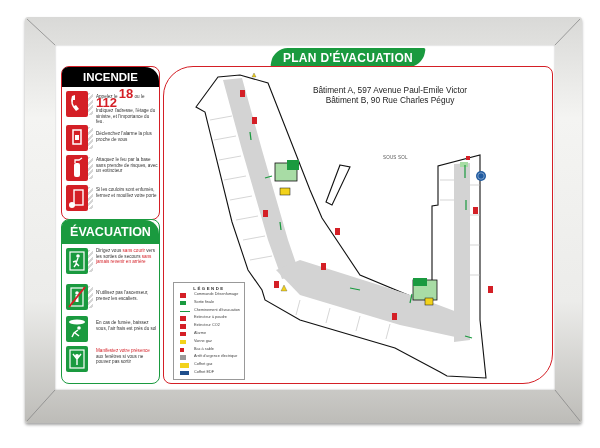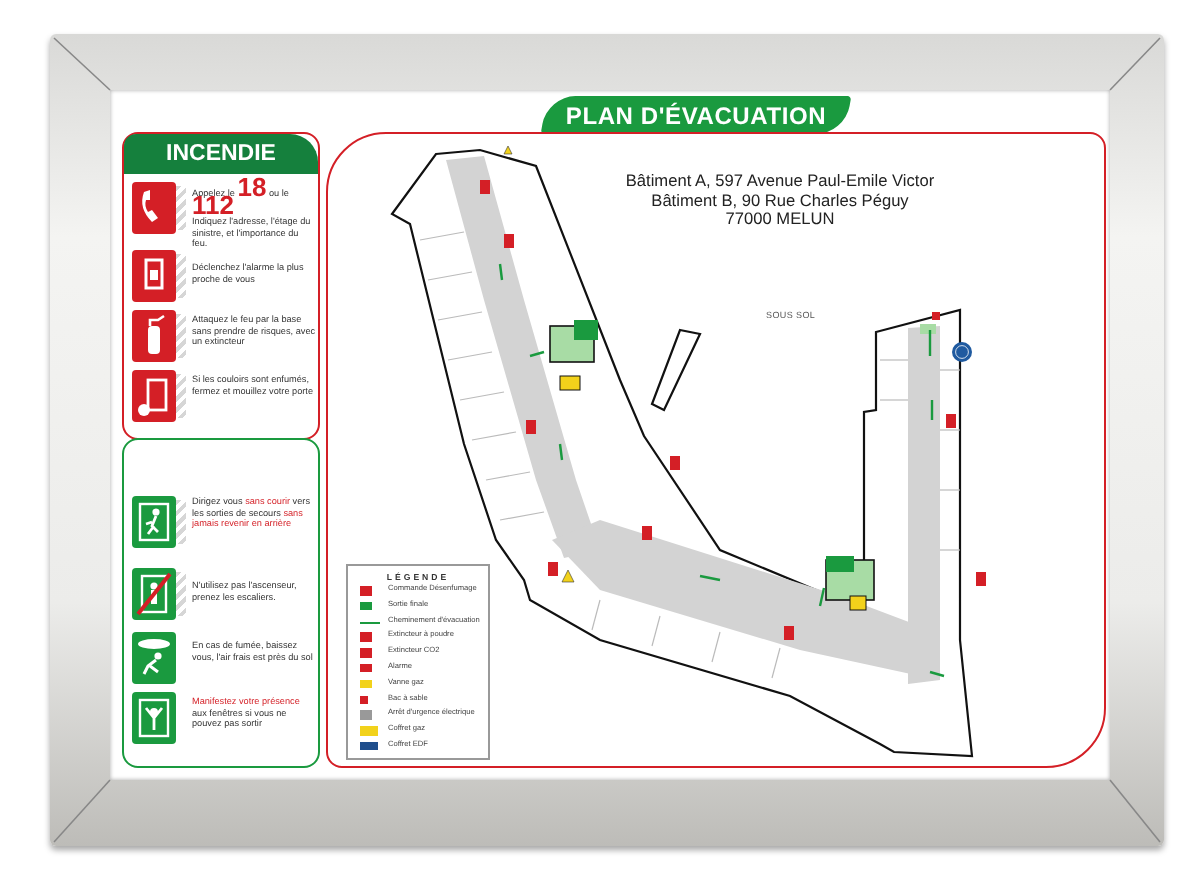--- a/index.html
+++ b/index.html
@@ -11,21 +11,21 @@
     box-shadow:inset 0 0 2px rgba(0,0,0,.35);}
   .title-banner{position:absolute;left:272px;top:48px;width:152px;height:19px;background:#1a9a3f;
     border-radius:14px 2px 14px 2px;transform:skewX(-10deg);}
   .title-text{position:absolute;left:272px;top:49px;width:152px;height:36px;color:#fff;font-weight:bold;
     font-size:12px;text-align:center;line-height:18px;letter-spacing:.3px;}
   .panel{position:absolute;border-radius:8px;background:#fff;}
   .panel-fire{left:61px;top:66px;width:97px;height:152px;border:1.5px solid #d41f26;}
   .panel-evac{left:61px;top:219px;width:97px;height:163px;border:1.5px solid #1a9a3f;}
   .panel-head{height:20px;color:#fff;font-weight:bold;font-size:11.5px;line-height:20px;text-align:center;
     border-radius:6px 14px 0 0;}
-  .panel-fire .panel-head{background:#15803d;}
+  .panel-fire .panel-head{background:#000000;}
   .panel-evac .panel-head{background:#1a9a3f;font-size:12.5px;height:24px;line-height:24px;}
   .row{position:absolute;left:3px;width:92px;height:34px;}
   .ico{position:absolute;left:1px;top:0;width:22px;height:26px;border-radius:2px;}
   .ico-red{background:#d41f26;}
   .ico-green{background:#1a9a3f;}
   .flame{position:absolute;left:23px;top:2px;width:5px;height:22px;
     background:repeating-linear-gradient(135deg,#d6d6d6 0 2px,transparent 2px 4px);}
   .rtxt{position:absolute;left:31px;top:0;width:62px;font-size:4.6px;line-height:5.6px;color:#333;}
   .hl-red{color:#d41f26;}
   .big{font-size:13px;font-weight:bold;color:#d41f26;}
@@ -96,20 +96,21 @@
           <rect x="8" y="5" width="9" height="15" fill="none" stroke="#fff" stroke-width="1.4"></rect>
           <circle cx="6" cy="20" r="3" fill="#fff"></circle>
         </svg>
     </div>
     <div class="flame"></div>
     <div class="rtxt" style="top:2px">Si les couloirs sont enfumés, fermez et mouillez votre porte</div>
   </div>
 </div>
 
 <div class="panel panel-evac">
+  <div class="panel-head">ÉVACUATION</div>
   <div class="row" style="top:28px">
     <div class="ico ico-green">
       <svg width="22" height="26">
           <rect x="4" y="4" width="14" height="18" fill="none" stroke="#fff" stroke-width="1.2"></rect>
           <circle cx="12" cy="8" r="1.8" fill="#fff"></circle>
           <path d="M12 10 l-2 5 3 3 M10 13 l-3 1 M11 15 l-3 4" stroke="#fff" stroke-width="1.4" fill="none"></path>
         </svg>
     </div>
     <div class="flame"></div>
     <div class="rtxt">
@@ -225,21 +226,20 @@
   <circle cx="481" cy="176" r="5" fill="#1f5aa0"></circle>
   <circle cx="481" cy="176" r="3.2" fill="none" stroke="#fff" stroke-width="0.4"></circle>
 
   <polygon points="252,77 256,77 254,73" fill="#f2d21b" stroke="#333" stroke-width="0.3"></polygon>
   <polygon points="281,291 287,291 284,285" fill="#f2d21b" stroke="#333" stroke-width="0.3"></polygon>
 </svg>
 
 <div class="addr">
   <div>Bâtiment A, 597 Avenue Paul-Emile Victor</div>
   <div>Bâtiment B, 90 Rue Charles Péguy</div>
-  <div>77000 MELUN</div>
 </div>
 <div class="sous-sol">SOUS SOL</div>
 
 <div class="legend">
   <div class="legend-title">LÉGENDE</div>
   <div class="leg-item">
       <span class="leg-sw" style="background:#d41f26"></span>
       <span class="leg-lbl">Commande Désenfumage</span>
     </div>
   <div class="leg-item">

